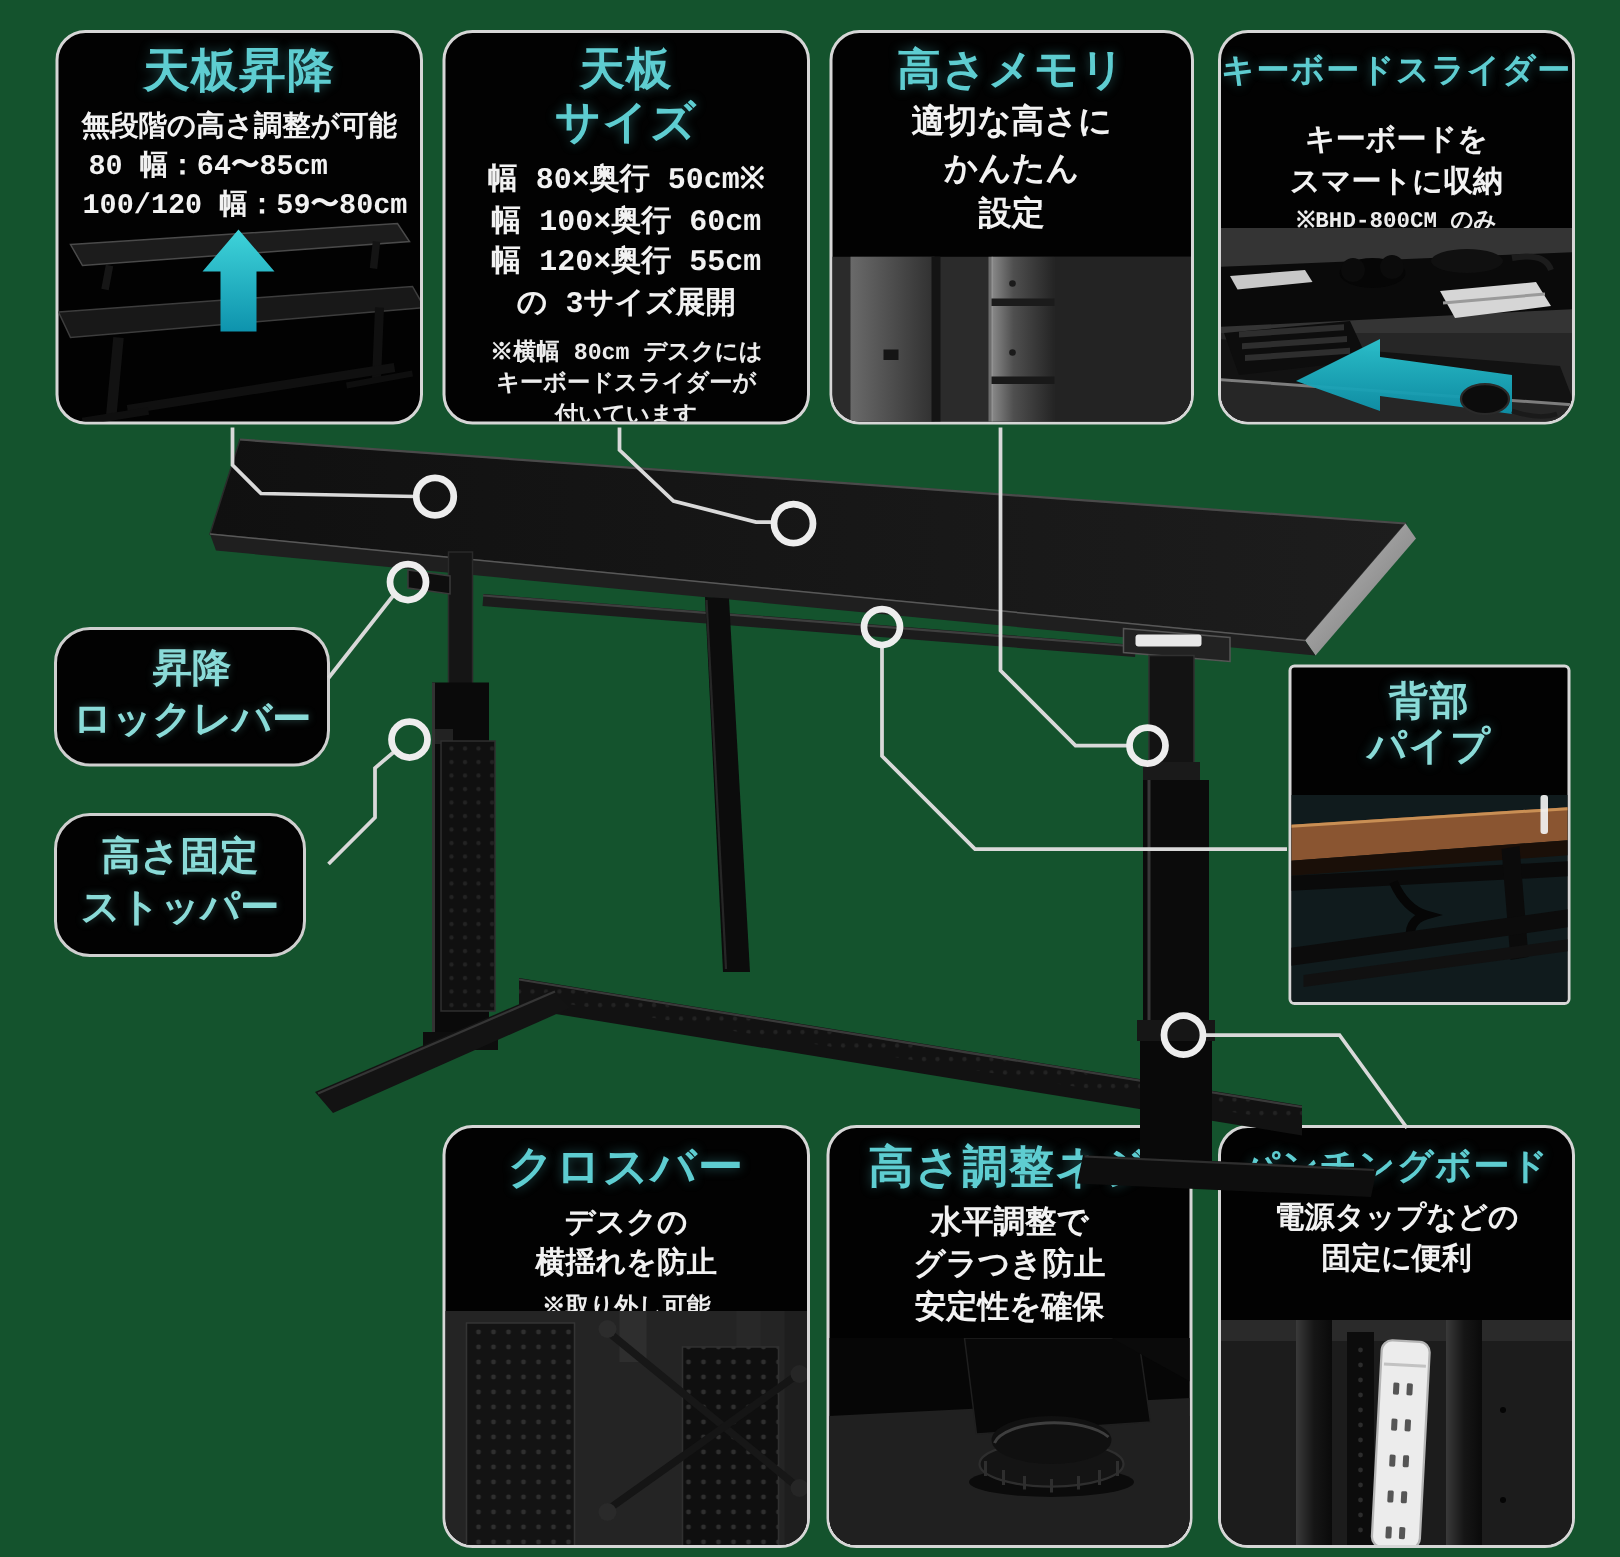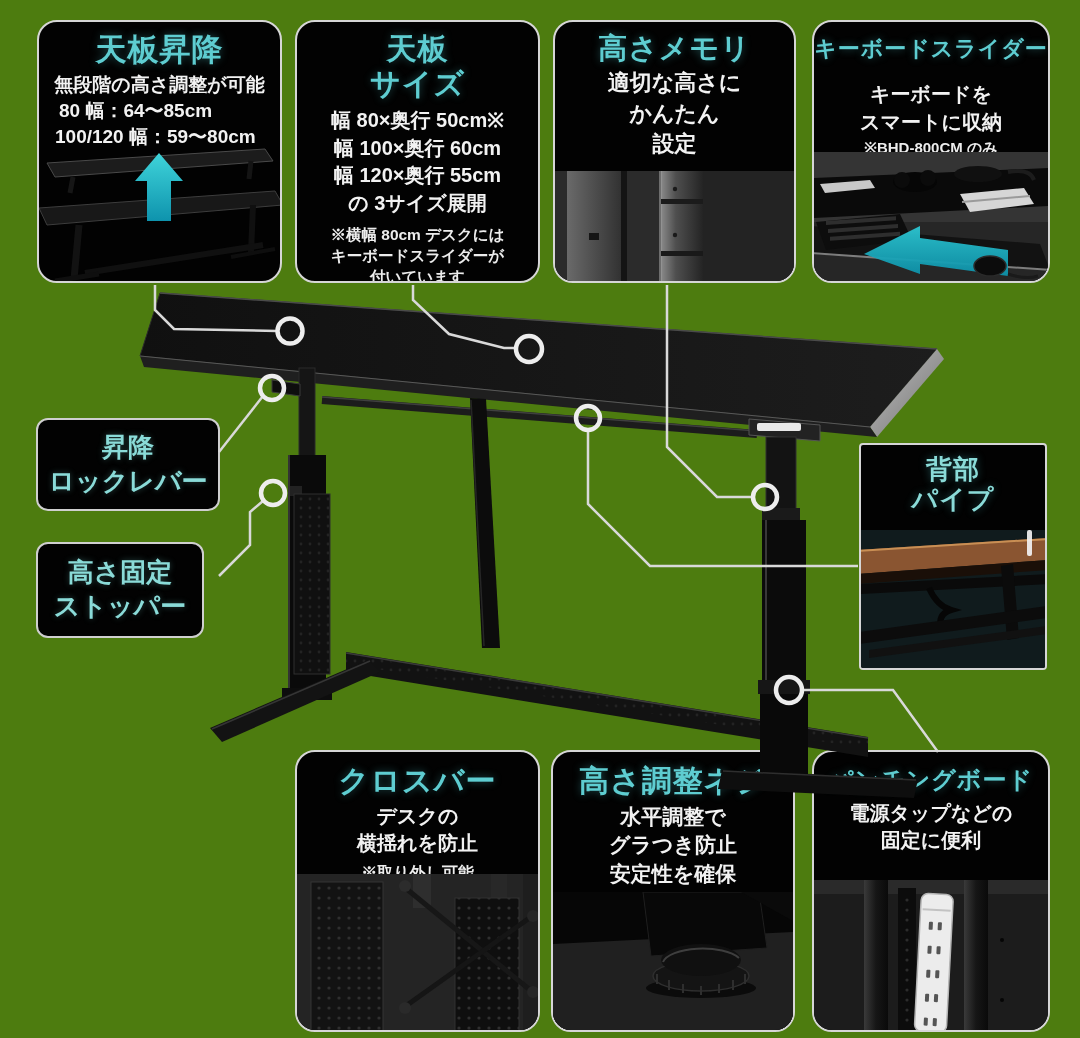--- a/index.html
+++ b/index.html
@@ -1,24 +1,24 @@
 <!DOCTYPE html>
 <html><head>
 <meta charset="utf-8">
 <style>
   html,body{margin:0;padding:0;background:#000;}
-  .canvas{position:relative;width:1080px;height:1038px;background:#4d7c0f;overflow:hidden;
-          font-family:Liberation Sans, sans-serif;}
+  .canvas{position:relative;width:1080px;height:1038px;background:#14532d;overflow:hidden;
+          font-family:Liberation Mono, monospace;}
   .box{position:absolute;background:#020202;border:2px solid #d6d6d6;border-radius:20px;
        box-sizing:border-box;overflow:hidden;z-index:1;}
   .ttl{color:#5ecdd1;font-weight:bold;text-align:center;letter-spacing:1px;
        text-shadow:0 0 8px rgba(80,205,210,.4);line-height:1.15;}
   .body-txt{color:#f2f2f2;font-weight:bold;text-align:center;line-height:1.38;}
   .note-txt{color:#ececec;font-weight:bold;text-align:center;line-height:1.35;}
-  .label-box{position:absolute;background:#020202;border:2px solid #cfcfcf;border-radius:12px;
+  .label-box{position:absolute;background:#020202;border:2px solid #cfcfcf;border-radius:24px;
        box-sizing:border-box;display:flex;flex-direction:column;align-items:center;justify-content:center;
        color:#8adbd8;font-weight:bold;font-size:26px;line-height:1.3;z-index:1;
        text-shadow:0 0 6px rgba(120,215,210,.35);}
   .ph{position:absolute;left:-2px;bottom:-2px;display:block;}
   .overlay{position:absolute;left:0;top:0;z-index:5;pointer-events:none;}
   .big40{position:absolute;width:100%;text-align:center;color:#fff;font-weight:bold;
          text-shadow:0 0 10px rgba(255,255,255,.35);z-index:3;}
 </style>
 </head>
 <body>

